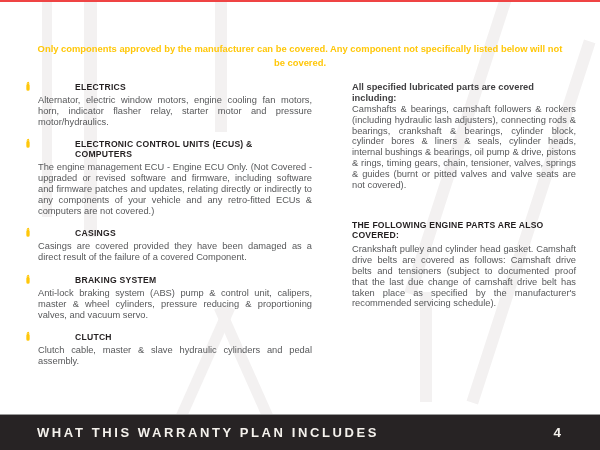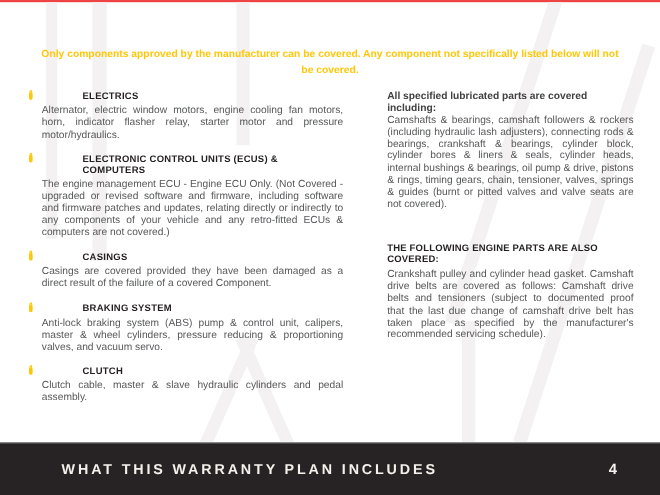--- a/index.html
+++ b/index.html
@@ -30,23 +30,23 @@
   .sec-icon svg{display:block;}
   h3{margin:0;font-size:8.6px;letter-spacing:.25px;color:#231f20;font-weight:bold;}
   .body{margin:0 0 0 14px;font-size:9.3px;line-height:10.8px;color:#57585a;
         text-align:justify;}
   .subhead{margin:0 0 0 14px;font-size:9.3px;line-height:11px;color:#414042;font-weight:bold;}
 
   .section.also{margin-top:30px;}
   .section.also h3{margin-left:14px;letter-spacing:.2px;}
   .section.also .body{margin-top:4px;}
 
-  .footer{position:absolute;z-index:3;left:0;right:0;bottom:0;height:48px;background:#272324;
+  .footer{position:absolute;z-index:3;left:0;right:0;bottom:0;height:36px;background:#272324;
           border-top:1px solid #9a9a9a;display:flex;align-items:center;
-          justify-content:space-between;padding:0 38px 0 56px;box-sizing:border-box;}
+          justify-content:space-between;padding:0 38px 0 37px;box-sizing:border-box;}
   .footer .title{color:#f4f1ec;font-size:13px;font-weight:bold;letter-spacing:2.6px;}
   .footer .pageno{color:#f4f1ec;font-size:13.5px;font-weight:bold;letter-spacing:1px;}
 </style>
 </head>
 <body>
 
 <div class="slide">
 
   <div class="wm v1"></div>
   <div class="wm v2"></div>

